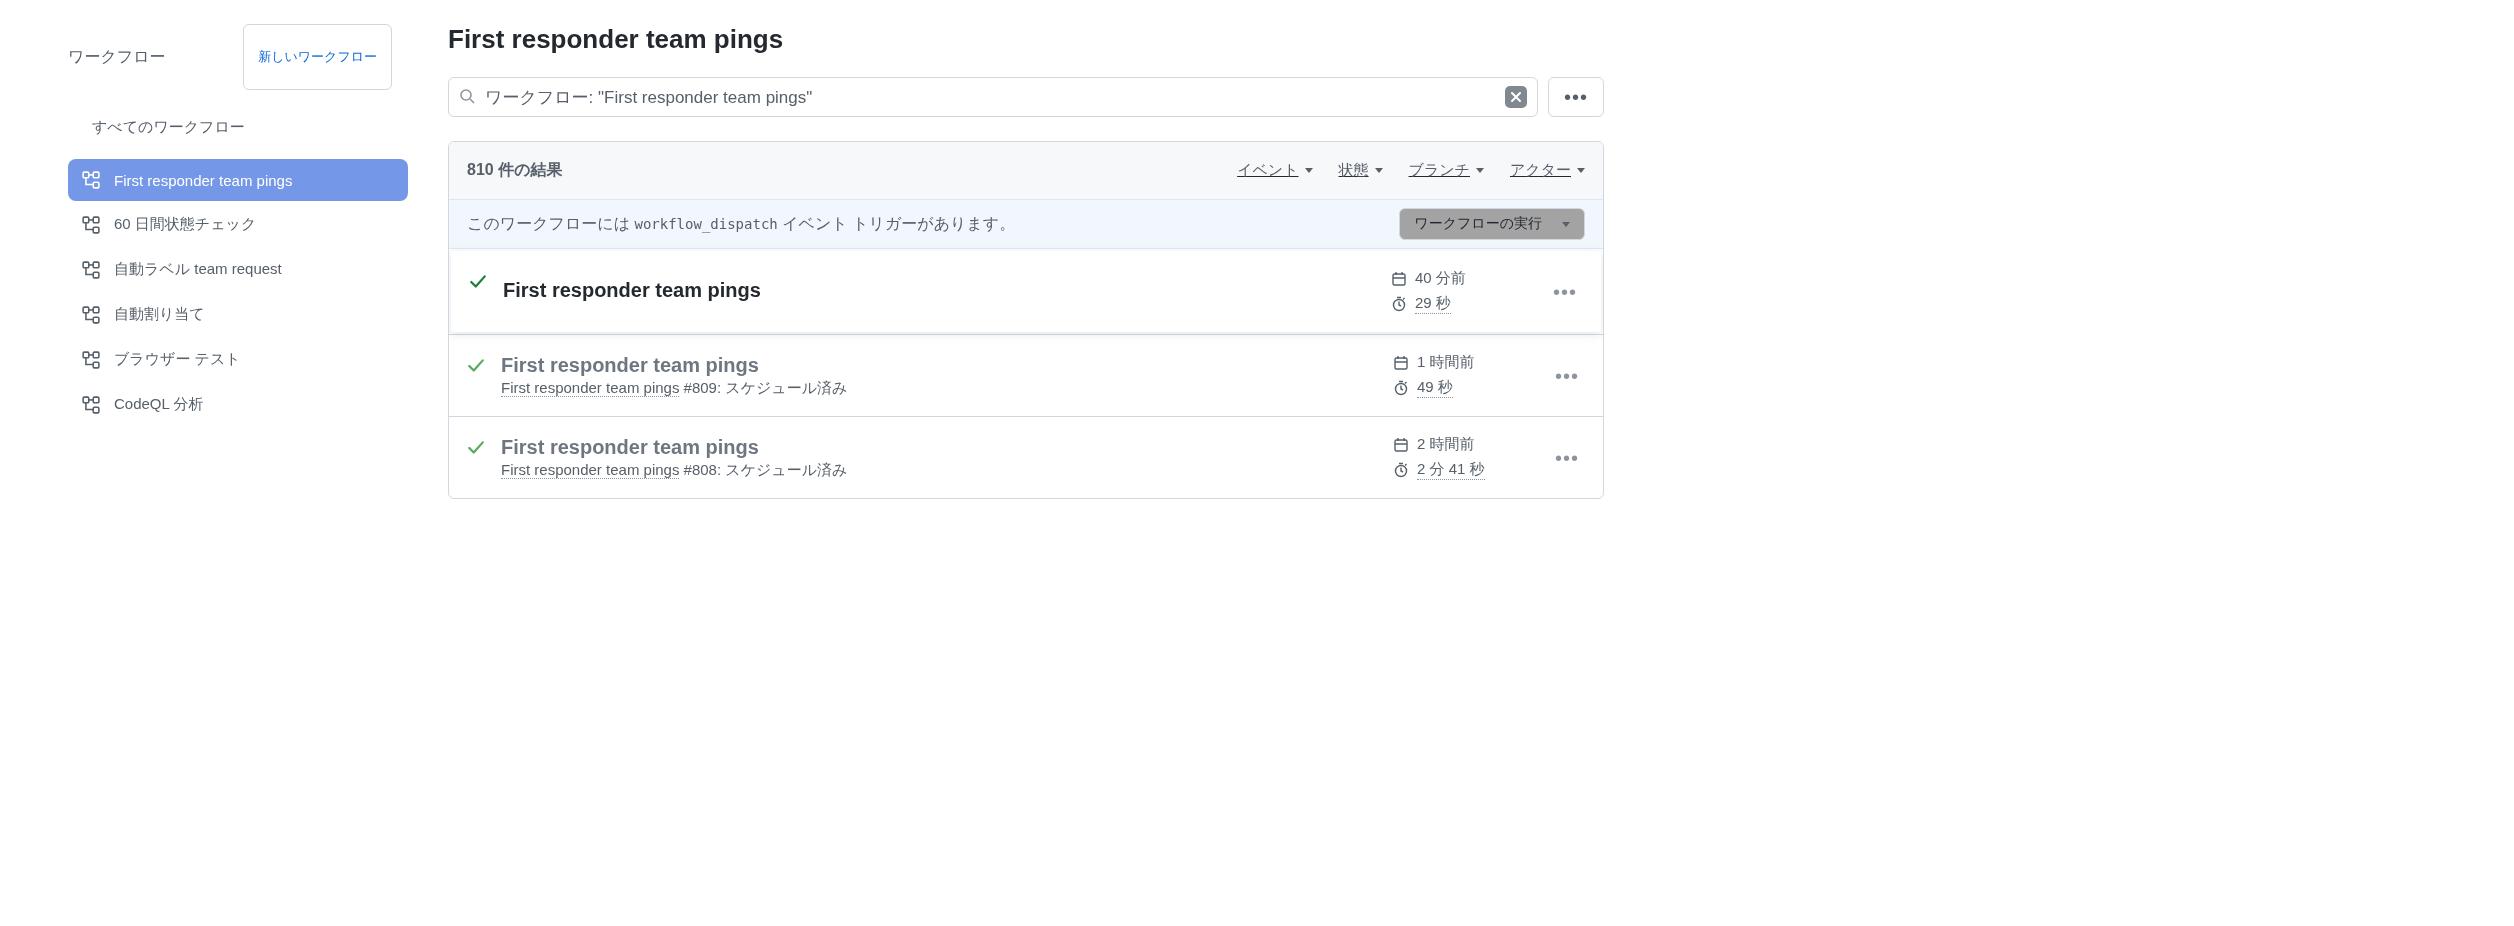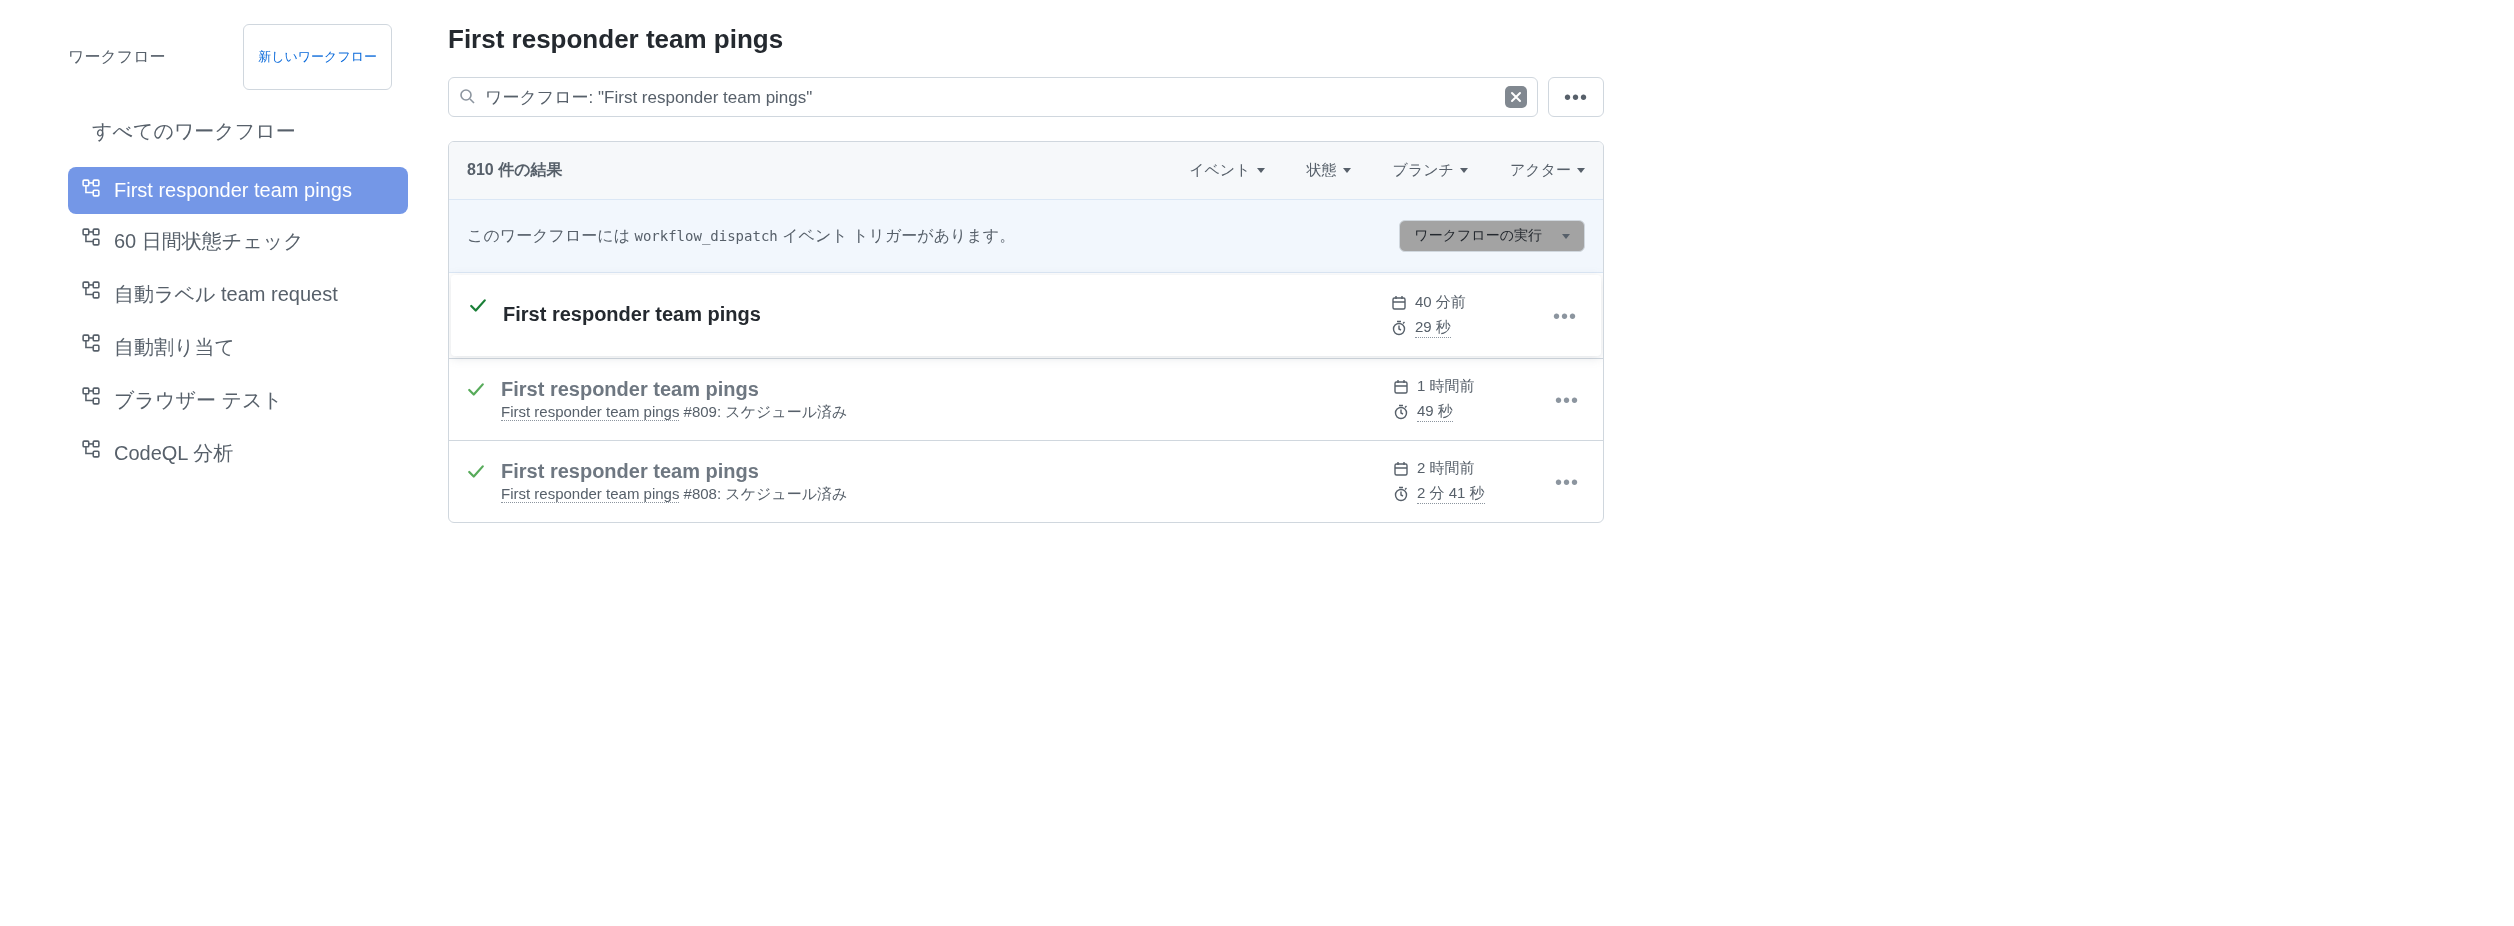--- a/index.html
+++ b/index.html
@@ -12,46 +12,46 @@
 .container { display: flex; width: 2514px; min-height: 926px; margin-left: 44px; }
 .content-wrapper { display: flex; width: 1560px; padding: 24px 0 0 24px; }
 .sidebar { width: 356px; padding-right: 16px; flex-shrink: 0; }
 .sidebar-header { display: flex; align-items: center; justify-content: space-between; padding: 0 16px 16px 0; }
 .sidebar-title { font-size: 16px; color: #57606a; font-weight: 400; }
 .new-workflow-btn {
   border: 1px solid #d0d7de; border-radius: 6px; padding: 23px 14px;
   font-size: 13px; font-weight: 500; color: #0969da; background: #ffffff; cursor: pointer;
 }
 .sidebar-item {
-  display: flex; align-items: flex-start; gap: 14px;
+  display: flex; align-items: center; gap: 14px;
   padding: 12px 14px; border-radius: 8px;
-  font-size: 20px; color: #57606a; cursor: pointer; margin-bottom: 2px;
+  font-size: 15px; color: #57606a; cursor: pointer; margin-bottom: 2px;
 }
 .sidebar-item.all-wf { padding-left: 24px; margin-bottom: 10px; }
 .sidebar-item.active { background: #7497e7; color: #ffffff; font-weight: 500; }
 .sidebar-item.active svg { stroke: #ffffff; fill: none; }
 .workflow-icon { width: 18px; height: 18px; flex-shrink: 0; }
 .workflow-icon svg { display: block; }
 
 .main { flex: 1; padding-left: 24px; min-width: 0; }
 .page-title { font-size: 26px; font-weight: 600; color: #24292f; margin-bottom: 22px; }
 .filter-row { display: flex; gap: 10px; margin-bottom: 24px; }
 .filter-input-wrap { flex: 1; display: flex; align-items: center; gap: 10px; border: 1px solid #d0d7de; border-radius: 6px; padding: 8px 10px; background: #fff; }
 .filter-input { border: none; outline: none; flex: 1; font-size: 17px; color: #57606a; background: transparent; }
 .clear-btn { width: 22px; height: 22px; border-radius: 5px; background: #818890; color: #fff; display: flex; align-items: center; justify-content: center; font-size: 14px; cursor: pointer; font-weight: bold; }
 .more-btn { border: 1px solid #d0d7de; border-radius: 6px; width: 56px; display: flex; align-items: center; justify-content: center; cursor: pointer; color: #57606a; }
 
 .results-box { border: 1px solid #d0d7de; border-radius: 6px; overflow: hidden; }
 .results-header { display: flex; align-items: center; justify-content: space-between; padding: 18px 18px; background: #f6f8fa; }
 .results-count { font-size: 16px; font-weight: 600; color: #57606a; }
-.filter-pills { display: flex; gap: 42px; }
+.filter-pills { display: flex; gap: 26px; text-decoration: underline; }
 .filter-pill { display: flex; align-items: center; gap: 4px; font-size: 15px; color: #57606a; cursor: pointer; }
 .caret-down { width: 0; height: 0; border-left: 4px solid transparent; border-right: 4px solid transparent; border-top: 5px solid #57606a; margin-left: 2px; }
 
-.dispatch-bar { display: flex; align-items: center; justify-content: space-between; padding: 20px 18px; background: #f2f7fd; border-top: 1px solid #dbe7f5; border-bottom: 1px solid #dbe7f5; }
+.dispatch-bar { display: flex; align-items: center; justify-content: space-between; padding: 8px 18px; background: #f2f7fd; border-top: 1px solid #dbe7f5; border-bottom: 1px solid #dbe7f5; }
 .dispatch-text { font-size: 16px; color: #57606a; }
 .code-text { font-family: ui-monospace, SFMono-Regular, Menlo, Consolas, monospace; font-size: 14px; }
 .run-workflow-btn { display: flex; align-items: center; gap: 18px; border: 1px solid #d0d7de; border-radius: 6px; padding: 6px 14px; background: #a3a3a3; font-size: 14px; color: #24292f; cursor: pointer; }
 
 .run-row { display: flex; align-items: center; padding: 18px; border-top: 1px solid #d0d7de; gap: 16px; }
 .run-row.first { border-top: none; }
 .run-row.highlighted { background: #ffffff; box-shadow: 0 2px 10px rgba(140,149,159,0.25); border-radius: 4px; border-top: none; margin: 2px; position: relative; z-index: 1; }
 .run-status-icon { width: 18px; flex-shrink: 0; margin-top: 4px; align-self: flex-start; }
 .check-success { color: #1a7f37; }
 .run-main { flex: 1; min-width: 0; }

